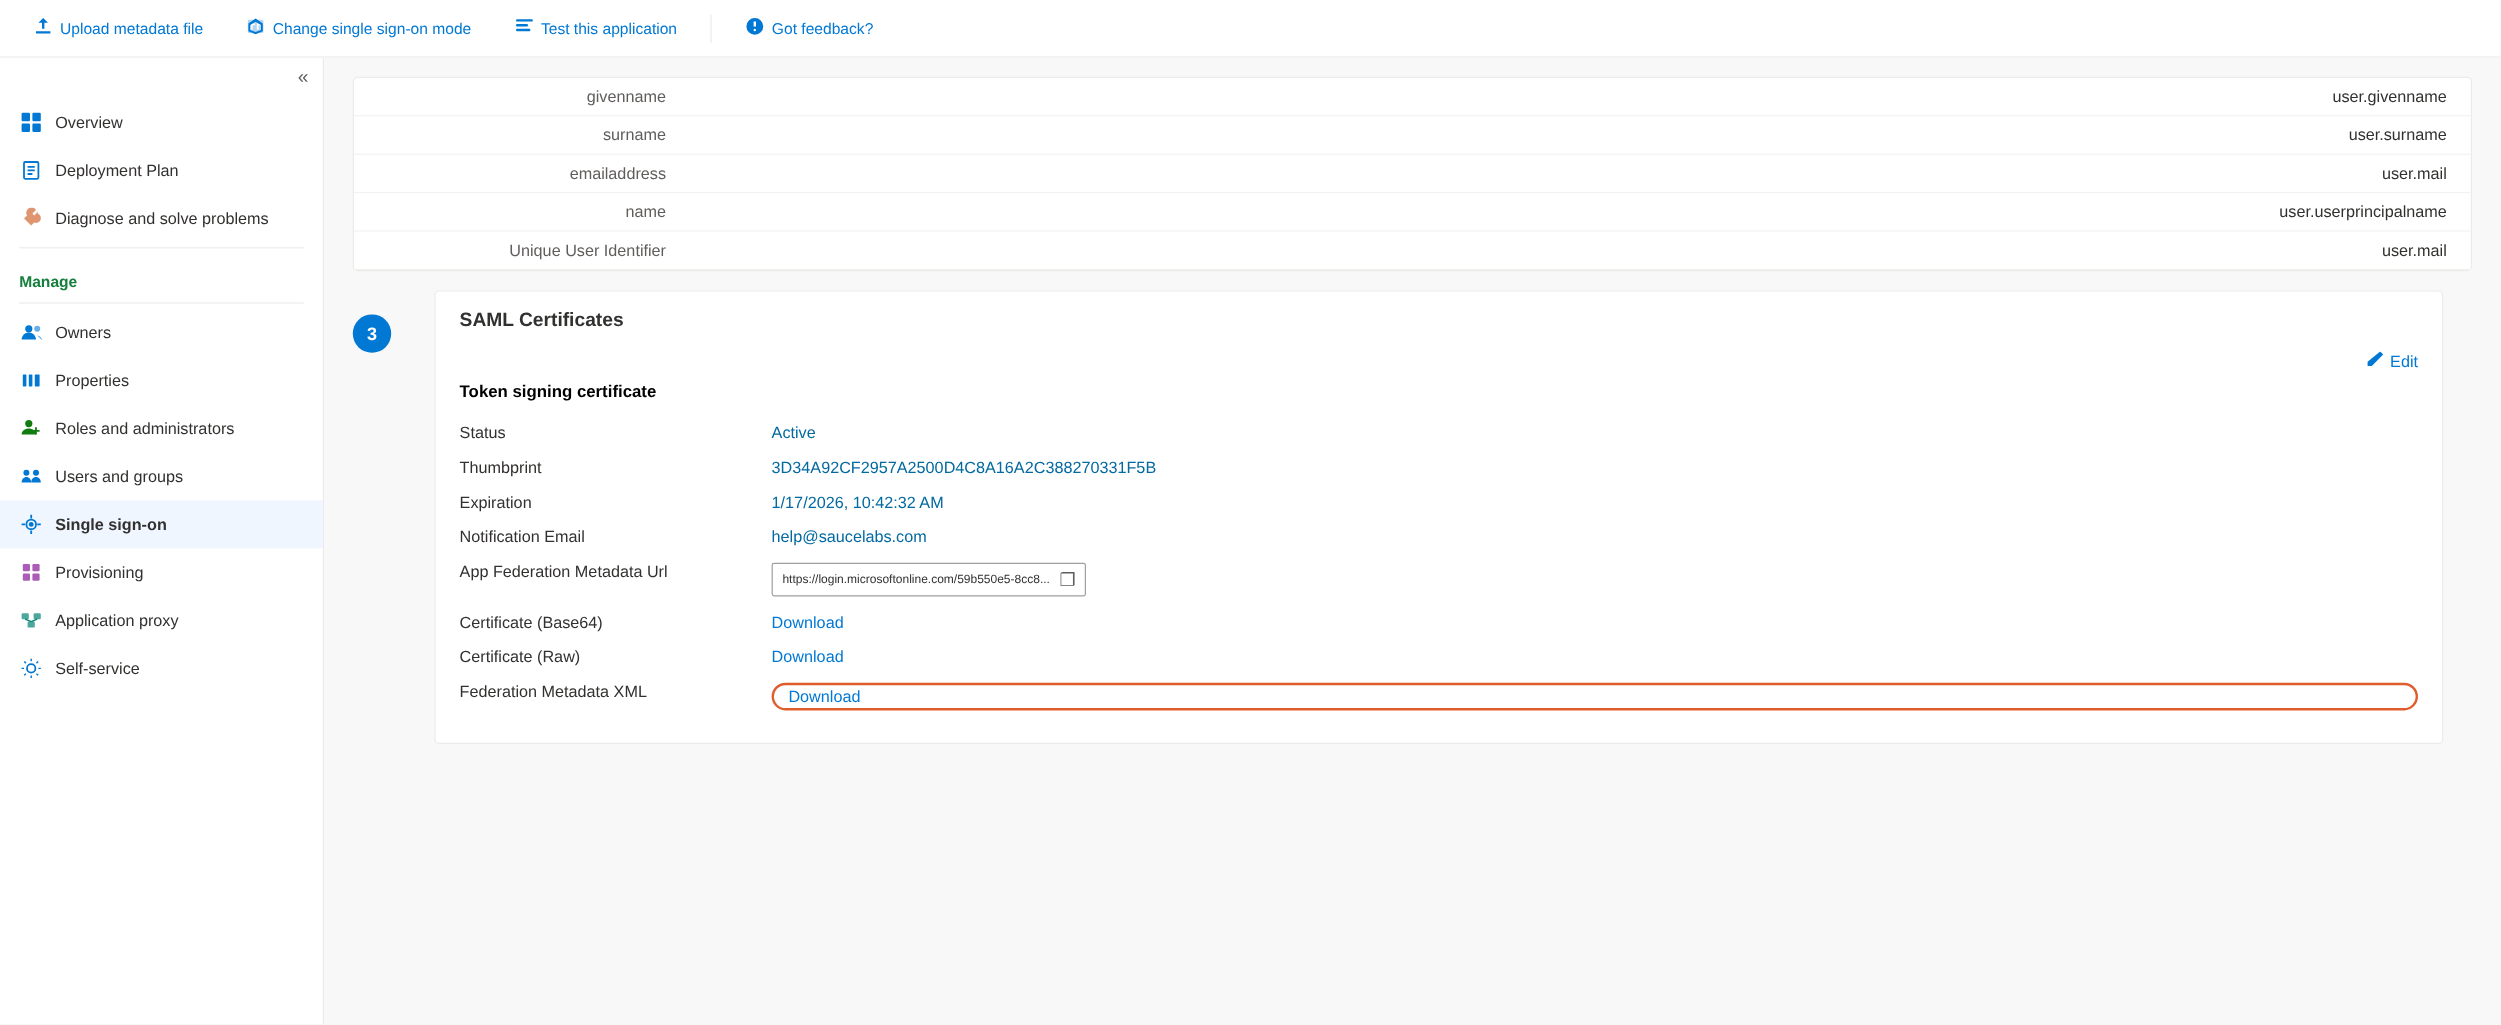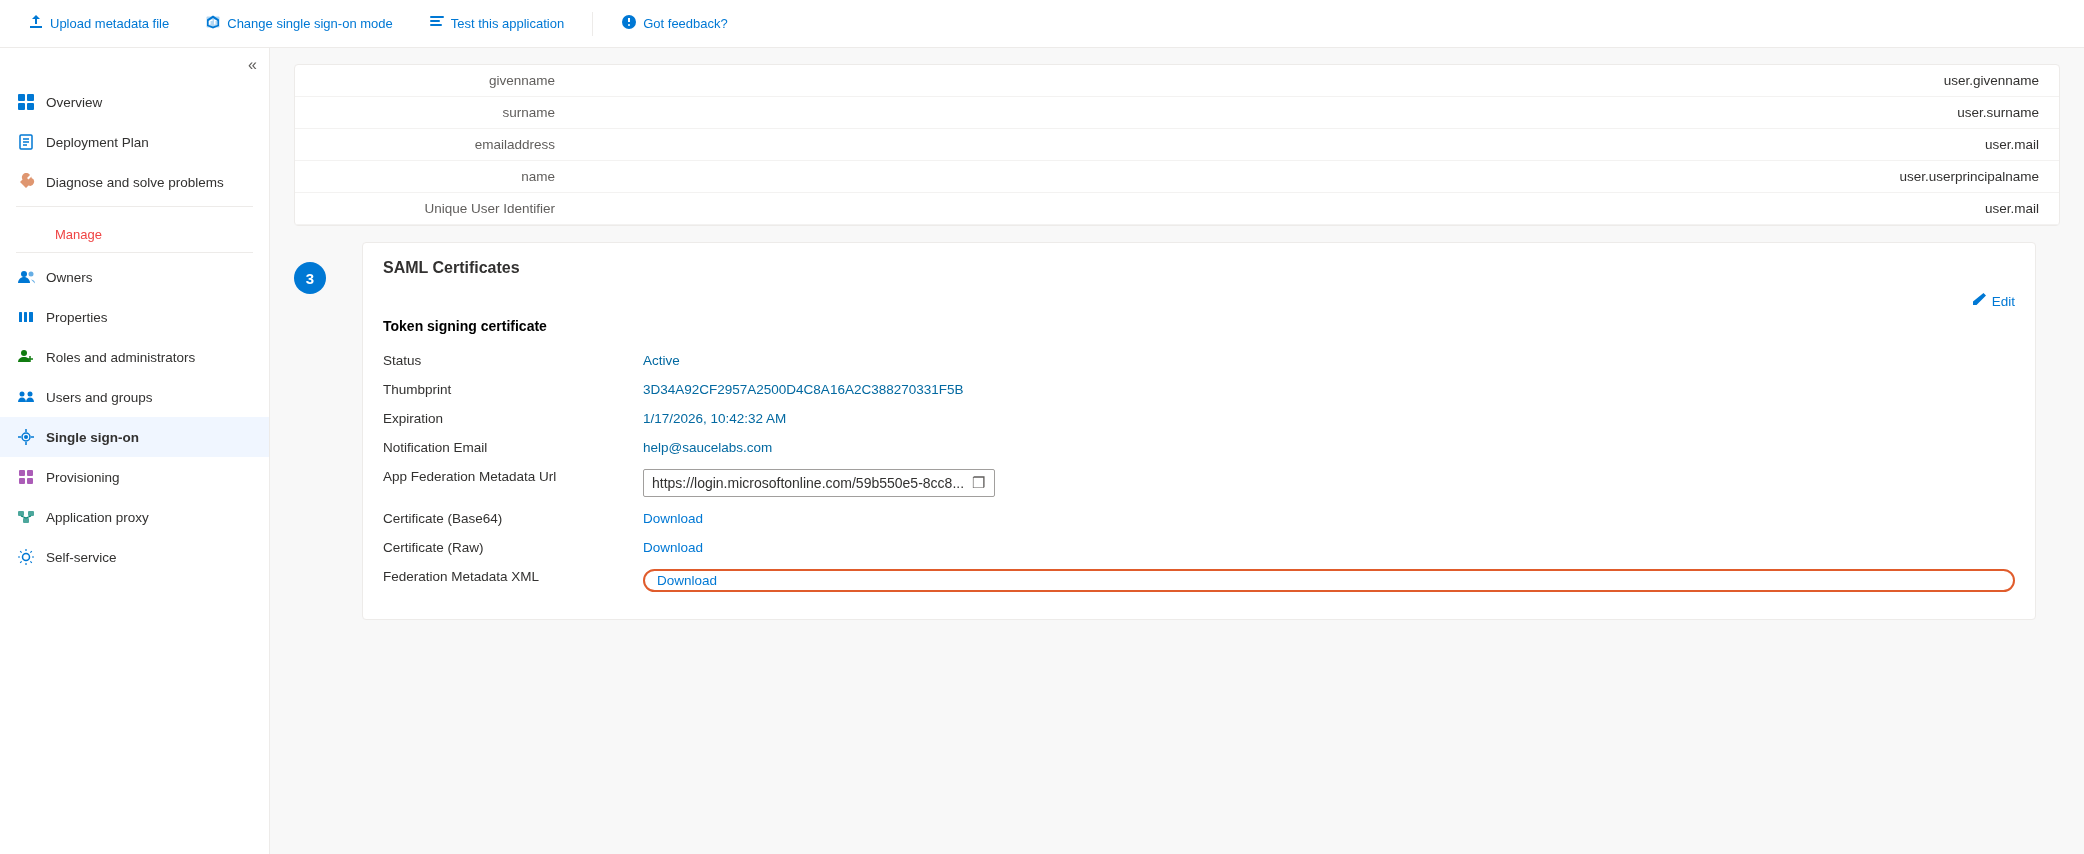--- a/index.html
+++ b/index.html
@@ -61,25 +61,24 @@
       align-items: center;
       gap: 10px;
       padding: 10px 16px;
       cursor: pointer;
       color: #323130;
       font-size: 13.5px;
     }
     .sidebar-item.active { background: #f0f6ff; font-weight: 600; }
     .sidebar-item .icon { width: 20px; height: 20px; display: flex; align-items: center; justify-content: center; flex-shrink: 0; }
     .sidebar-section-title {
-      font-weight: 400;
+      font-weight: 700;
       font-size: 13px;
-      color: #ef4444;
+      color: #15803d;
       padding: 16px 16px 6px 16px;
-      margin-left: 39px;
     }
     .sidebar-divider { height: 1px; background: #edebe9; margin: 4px 16px; }
     
     
     .content {
       flex: 1;
       overflow-y: auto;
       background: #f8f8f8;
       padding: 0;
     }
@@ -175,21 +174,21 @@
       display: flex;
       align-items: center;
       border: 1px solid #a19f9d;
       border-radius: 2px;
       background: #fff;
       padding: 4px 8px;
       gap: 8px;
       max-width: 420px;
     }
     .metadata-url-text {
-      font-size: 14px;
+      font-size: 10px;
       color: #323130;
       overflow: hidden;
       text-overflow: ellipsis;
       white-space: nowrap;
       flex: 1;
     }
     .copy-icon { color: #605e5c; cursor: pointer; font-size: 15px; }
     .edit-area {
       display: flex;
       justify-content: flex-end;

